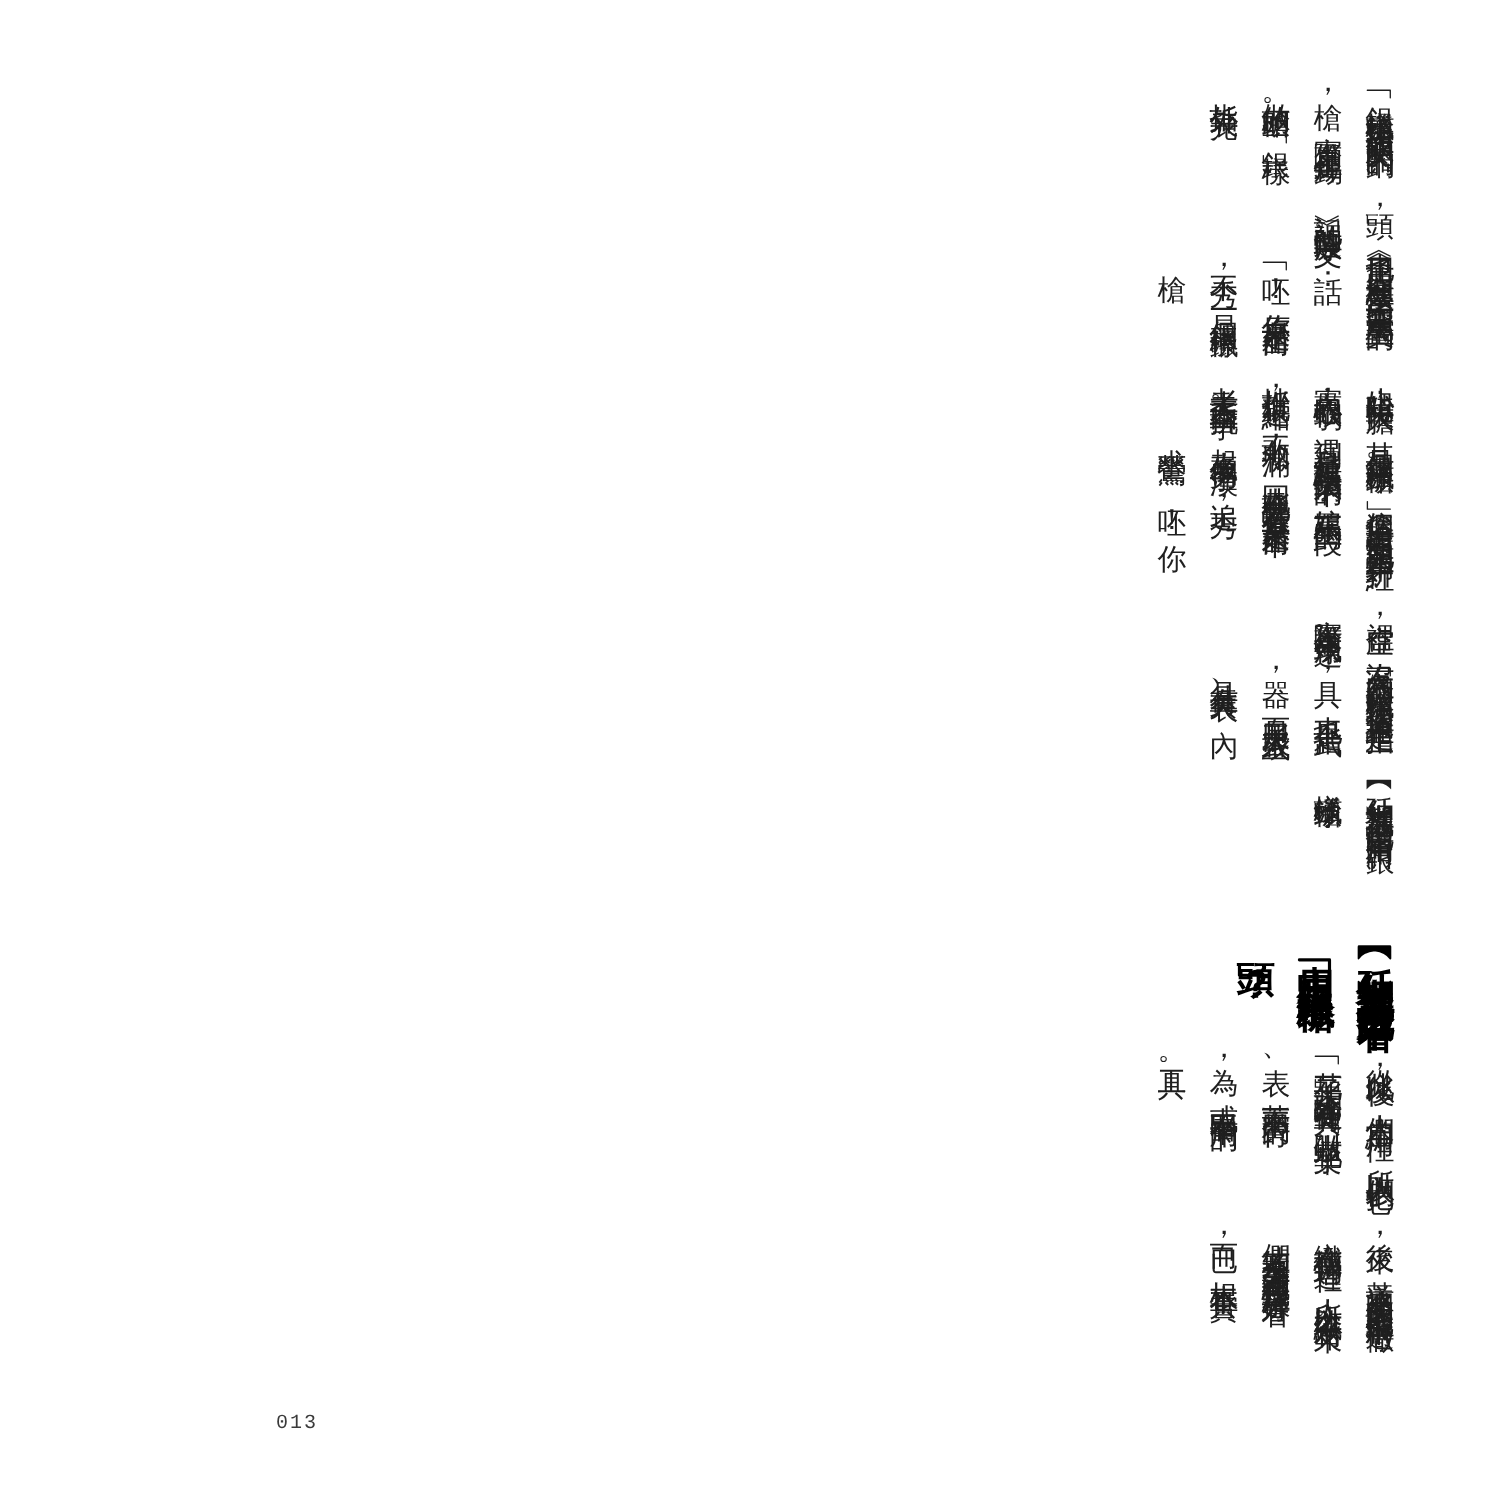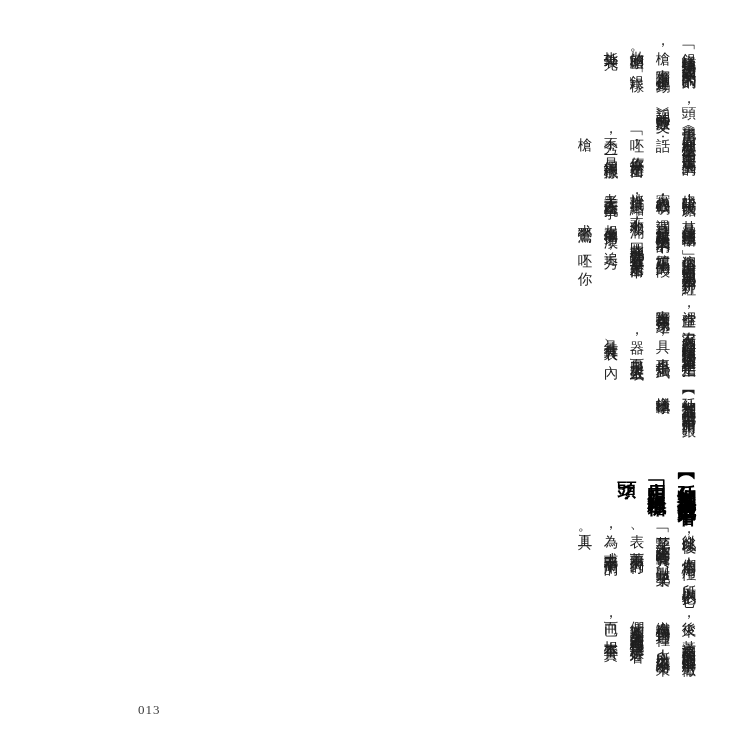--- a/index.html
+++ b/index.html
@@ -63,24 +63,24 @@
     height: 630px;
     padding-top: 52px;
     color: #000000;
     white-space: pre-wrap;
     word-break: break-all;
   }
   .page-number {
     position: absolute;
     left: 138px;
     bottom: 32px;
-    font-size: 13px;
+    font-size: 10px;
     letter-spacing: 1px;
     color: #3a3a3a;
-    font-family: Liberation Serif, serif;
+    font-family: Liberation Mono, monospace;
   }
 </style>
 </head>
 <body>
 
 <div class="page">
 
   <div class="body-text">
     <div class="col">「銀樣鑞槍頭」指表面銀光閃閃的銅槍，實際上卻是焊錫做的槍頭。「銀樣」指外表光</div>
     <div class="col indent-1">頭」，也用了《西廂記》裡的這段原文。</div>

